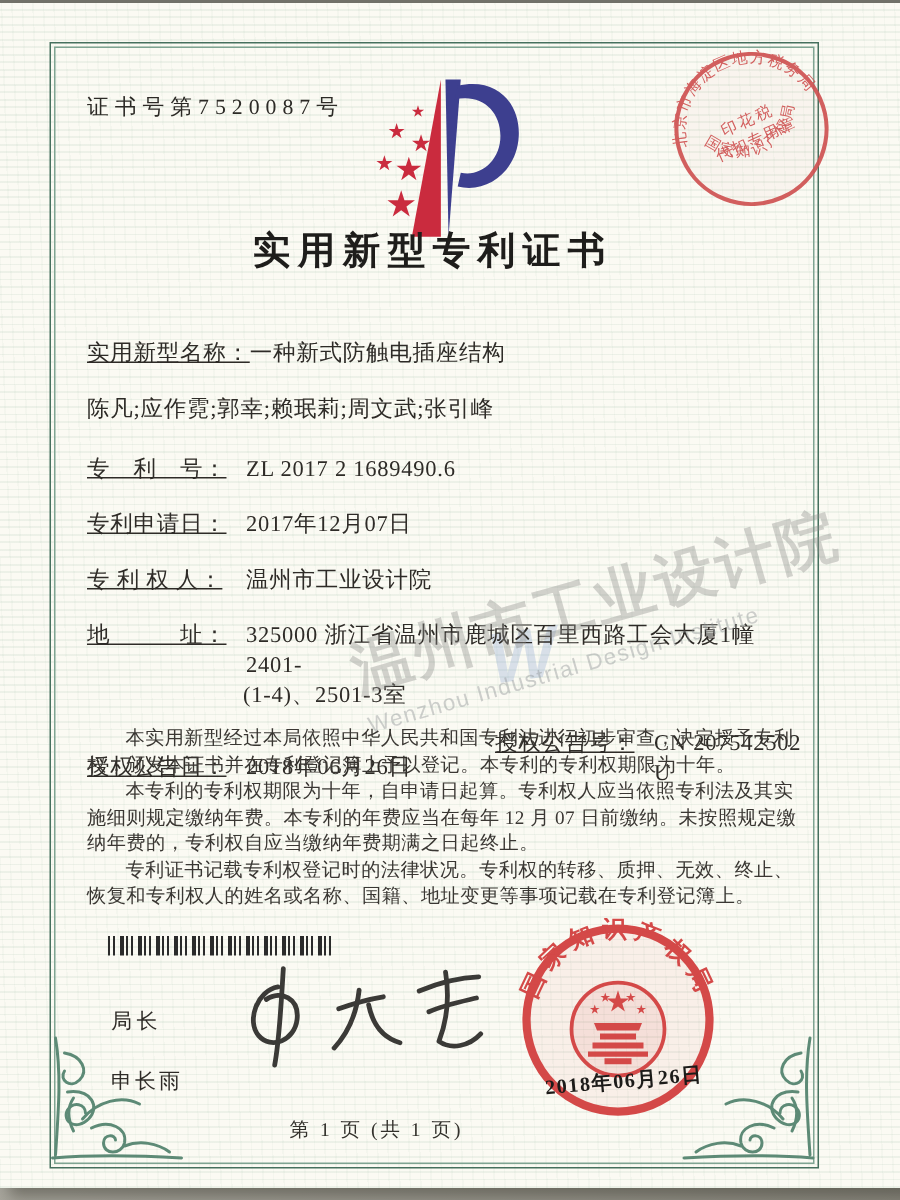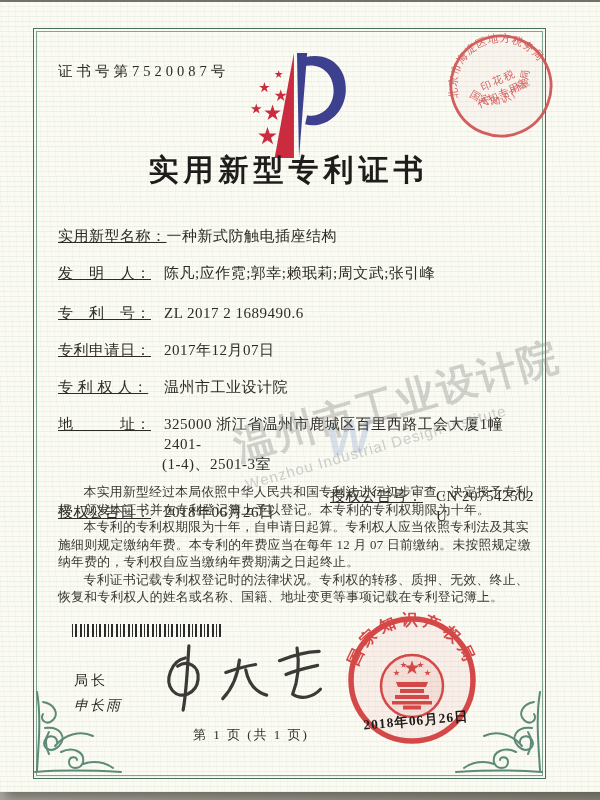--- a/index.html
+++ b/index.html
@@ -23,21 +23,21 @@
   }
   .frame::after{
     content:"";position:absolute;left:2px;top:2px;right:2px;bottom:2px;
     border:1px solid #7fa492;
   }
   .cert-no{position:absolute;left:58px;top:60px;font-size:14.5px;letter-spacing:4px;color:#2c2a26;}
   .logo{position:absolute;left:247px;top:48px;}
   .tax-stamp{position:absolute;left:447px;top:30px;opacity:.92;}
   .title{
     position:absolute;left:33px;top:148px;width:511px;text-align:center;
-    font-size:30px;font-weight:600;letter-spacing:5px;color:#1e1d1b;
+    font-size:25px;font-weight:600;letter-spacing:5px;color:#1e1d1b;
   }
   .fields{position:absolute;left:58px;top:224px;width:482px;font-size:15px;color:#2e2b27;z-index:2;}
   .row{display:flex;margin-bottom:17px;line-height:20px;}
   .row .lbl{flex:0 0 106px;letter-spacing:.5px;white-space:nowrap;text-decoration:underline;}
   .row .val{letter-spacing:.5px;}
   .row.inventors{margin-bottom:20px;}
   .addr-lines{display:block;}
   .addr-l2b{display:block;margin-left:-2px;}
   .row.address{margin-bottom:12px;}
   .grant-left{flex:0 0 272px;display:flex;margin-top:16px;}
@@ -47,29 +47,29 @@
   .body-text p{
     margin:0;text-indent:2em;font-size:12.8px;line-height:17.5px;
     color:#3a3733;letter-spacing:.3px;
   }
   .barcode{
     position:absolute;left:72px;top:622px;width:152px;height:13px;z-index:2;
     background:
       repeating-linear-gradient(90deg,#2b2b2b 0 1.5px,transparent 1.5px 3.5px,#2b2b2b 3.5px 5px,transparent 5px 8px,#2b2b2b 8px 10.5px,transparent 10.5px 12px);
   }
   .director{position:absolute;left:74px;top:670px;font-size:14px;color:#2e2b27;letter-spacing:3px;z-index:2;}
-  .director .name{margin-top:7px;letter-spacing:2px;font-style:italic;}
+  .director .name{margin-top:22px;letter-spacing:2px;}
   .signature{position:absolute;left:148px;top:636px;z-index:3;transform:rotate(-2deg);}
   .official-seal{position:absolute;left:344px;top:610px;z-index:4;opacity:.93;}
   .seal-date{
     position:absolute;left:348px;top:710px;width:136px;text-align:center;z-index:5;
     font-size:13.5px;color:#1c1b19;letter-spacing:1px;transform:rotate(-5deg);font-weight:600;
   }
   .footer{
-    position:absolute;left:33px;top:724px;width:436px;text-align:center;
+    position:absolute;left:33px;top:742px;width:436px;text-align:center;
     font-size:13px;color:#33312c;letter-spacing:2px;z-index:2;
   }
   .ornament{position:absolute;top:680px;z-index:1;}
   .ornament.left{left:31px;}
   .ornament.right{left:450px;transform:scaleX(-1);}
   .watermark{
     position:absolute;left:238px;top:418px;width:370px;z-index:3;pointer-events:none;
     transform:rotate(-16deg);transform-origin:left center;
   }
   .watermark .cn{font-size:40px;letter-spacing:2px;color:rgba(143,143,140,.38);font-family:"Liberation Sans","DejaVu Sans",sans-serif;font-weight:700;}
@@ -126,21 +126,20 @@
   </svg>
 
   <div class="title">实用新型专利证书</div>
 
   <div class="fields">
     <div class="row">
       <span class="lbl">实用新型名称：</span>
       <span class="val">一种新式防触电插座结构</span>
     </div>
     <div class="row inventors">
-      <span class="lbl">发　明　人：</span>
       <span class="val">陈凡;应作霓;郭幸;赖珉莉;周文武;张引峰</span>
     </div>
     <div class="row">
       <span class="lbl">专　利　号：</span>
       <span class="val">ZL 2017 2 1689490.6</span>
     </div>
     <div class="row">
       <span class="lbl">专利申请日：</span>
       <span class="val">2017年12月07日</span>
     </div>

